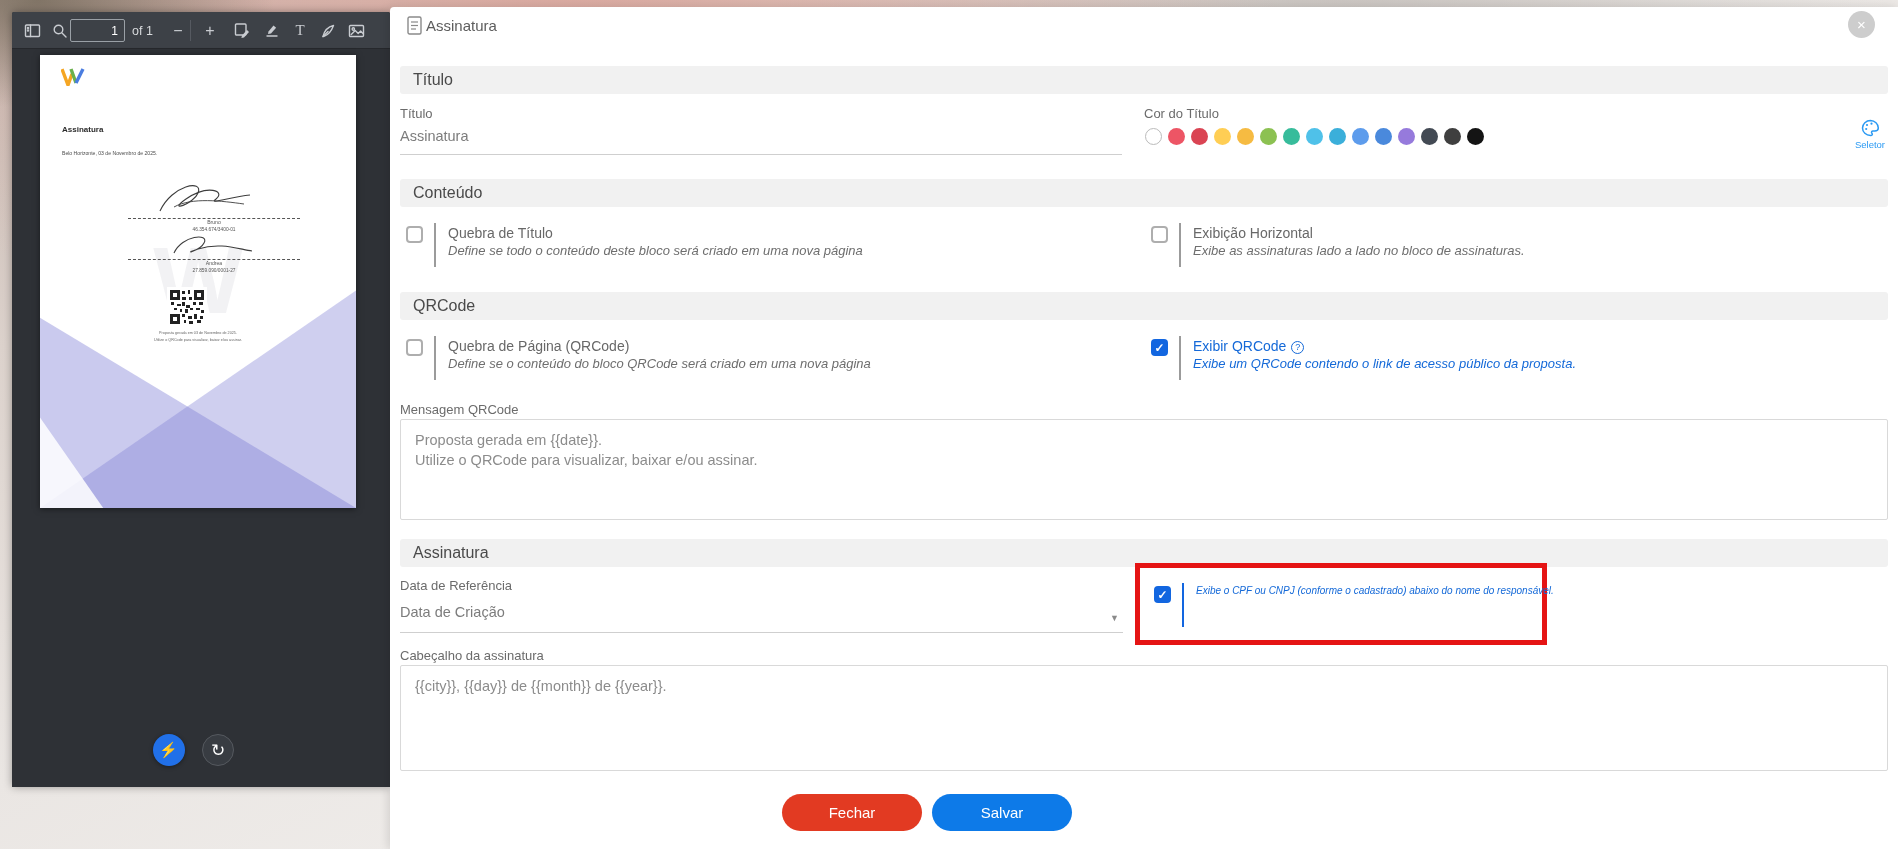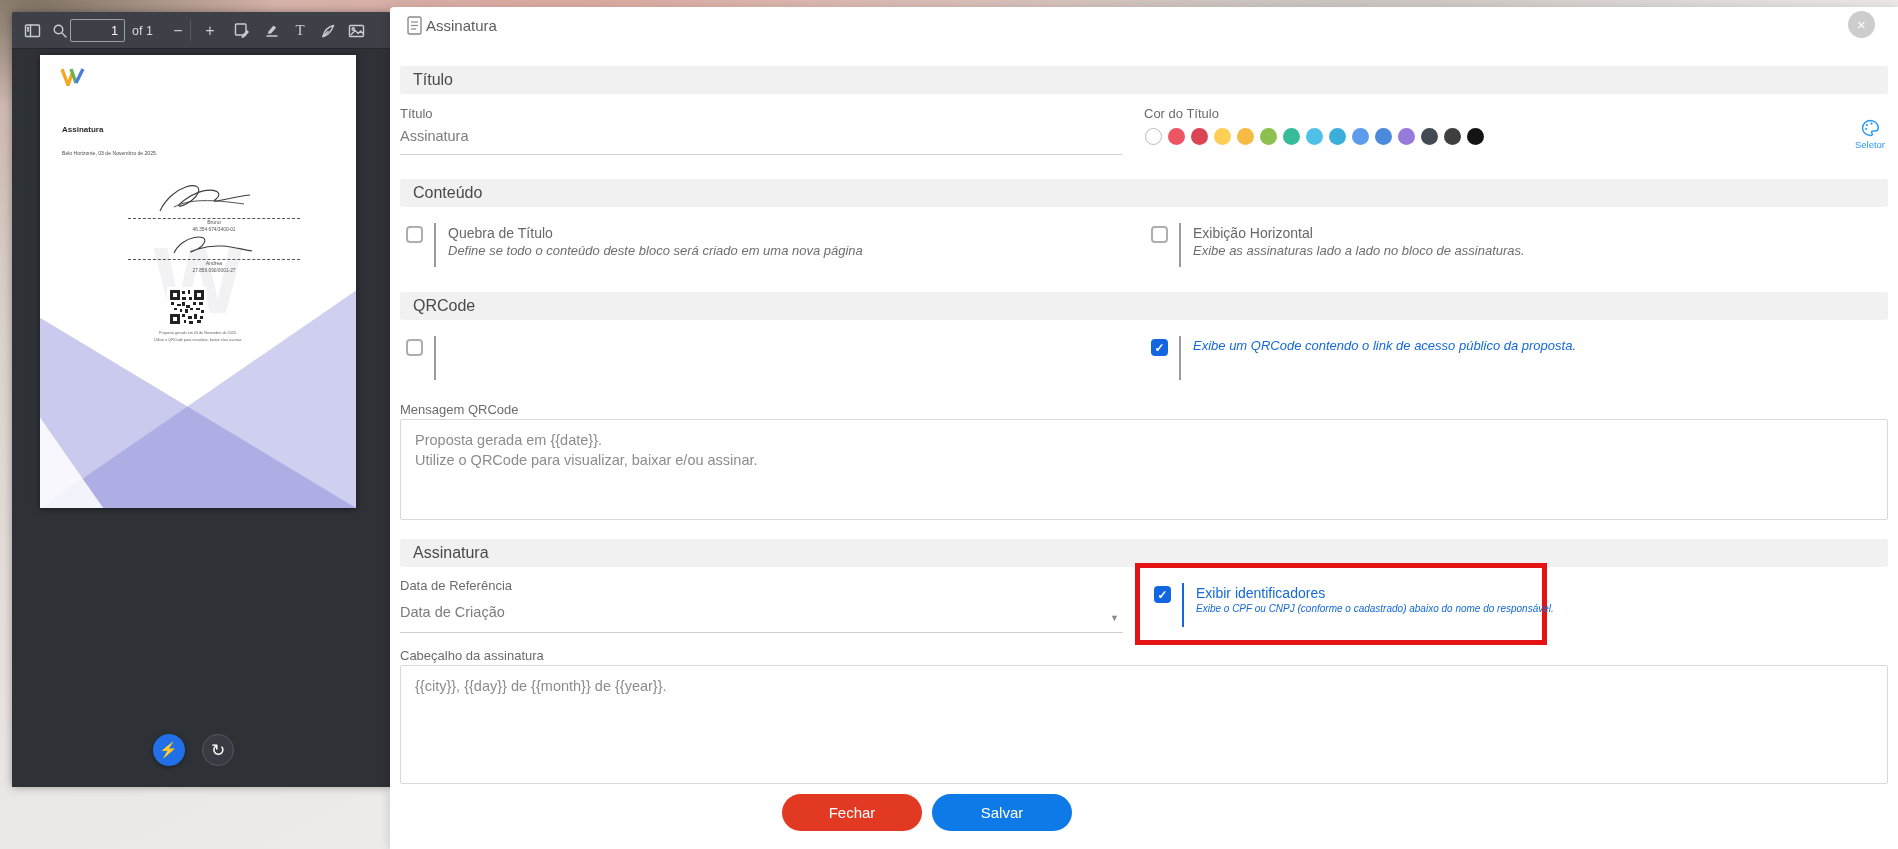--- a/index.html
+++ b/index.html
@@ -302,26 +302,33 @@
       <div class="clabel">Exibição Horizontal</div>
       <div class="cdesc">Exibe as assinaturas lado a lado no bloco de assinaturas.</div>
     </div>
   </div>
 
   <div class="secbar" style="top:285px;">QRCode</div>
 
   <div class="crow" style="left:16px; top:329px;">
     <div class="cbx"></div>
     <div class="vsep"></div>
+    <div>
+      <div class="clabel">Quebra de Página (QRCode)</div>
+      <div class="cdesc">Define se o conteúdo do bloco QRCode será criado em uma nova página</div>
+    </div>
   </div>
 
   <div class="crow blue" style="left:761px; top:329px;">
     <div class="cbx checked">✓</div>
     <div class="vsep"></div>
     <div>
+      <div class="clabel">
+        <span>Exibir QRCode</span><span class="helpmark">?</span>
+      </div>
       <div class="cdesc">Exibe um QRCode contendo o link de acesso público da proposta.</div>
     </div>
   </div>
 
   <div class="flabel" style="left:10px; top:395px;">Mensagem QRCode</div>
   <textarea class="bigarea" style="top: 412px; height: 101px;">Proposta gerada em {{date}}.
 Utilize o QRCode para visualizar, baixar e/ou assinar.</textarea>
 
   <div class="secbar" style="top:532px;">Assinatura</div>
 
@@ -329,23 +336,22 @@
   <div class="selectbox" style="left:10px; top:590px; width:723px; height:36px;">
     <span>Data de Criação</span>
     <span class="arrow">▼</span>
   </div>
 
   <div class="redbox"></div>
   <div class="crow blue" style="left:764px; top:576px;">
     <div class="cbx checked">✓</div>
     <div class="vsep blue"></div>
     <div>
-      <div class="clabel">Exibir identificadores</div>
       <div class="cdesc" style="font-size:10px;">Exibe o CPF ou CNPJ (conforme o cadastrado) abaixo do nome do responsável.</div>
     </div>
   </div>
 
   <div class="flabel" style="left:10px; top:641px;">Cabeçalho da assinatura</div>
-  <textarea class="bigarea" style="top: 658px; height: 119px;">{{city}}, {{day}} de {{month}} de {{year}}.</textarea>
+  <textarea class="bigarea" style="top: 658px; height: 106px;">{{city}}, {{day}} de {{month}} de {{year}}.</textarea>
 
   <button class="btn btn-close">Fechar</button>
   <button class="btn btn-save">Salvar</button>
 </div>
 
 </body></html>

